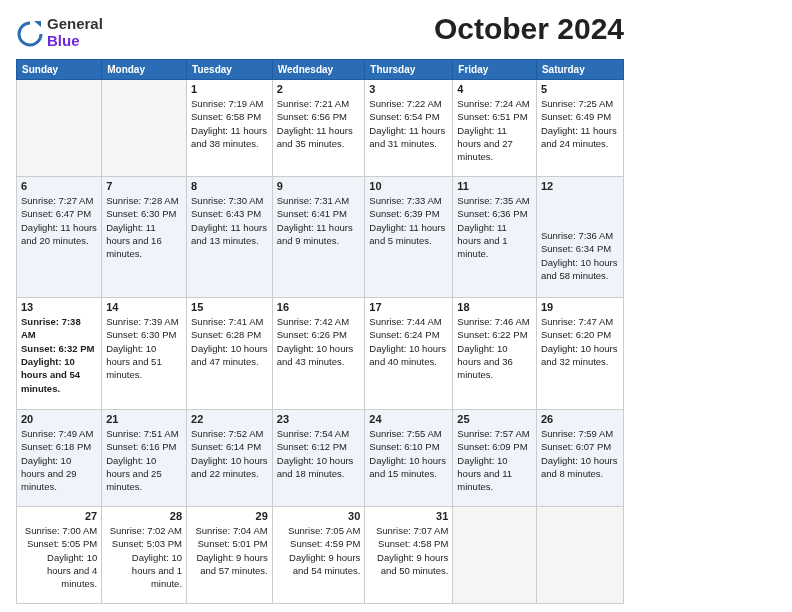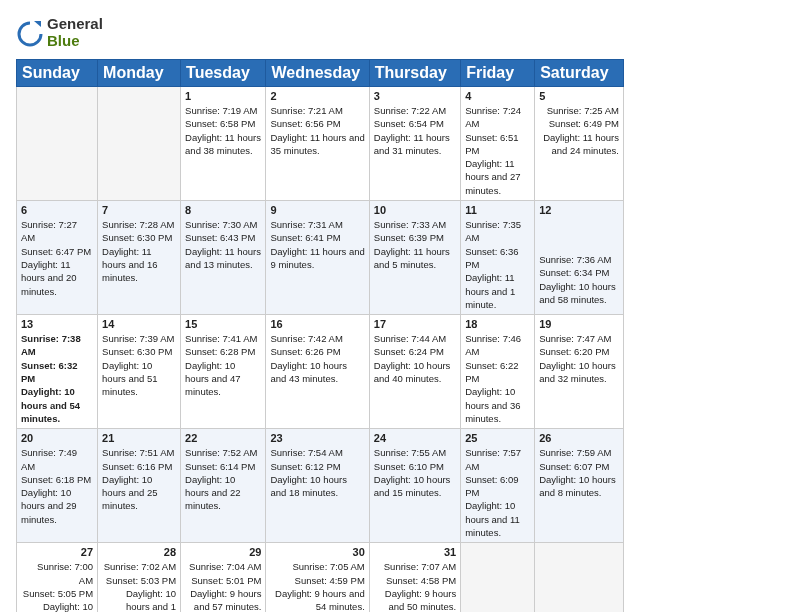--- a/index.html
+++ b/index.html
@@ -35,21 +35,21 @@
       line-height: 1.1;
     }
     .logo-general {
       font-size: 15px;
       font-weight: bold;
       color: #333;
     }
     .logo-blue {
       font-size: 15px;
       font-weight: bold;
-      color: #4d7c0f;
+      color: #6d28d9;
     }
     .logo-icon {
       width: 28px;
       height: 28px;
       margin-right: 3px;
     }
     .title-block {
       text-align: right;
     }
     .month-title {
@@ -63,21 +63,21 @@
       color: #444;
     }
     .calendar {
       flex: 1;
       border-collapse: collapse;
       width: 100%;
     }
     .calendar th {
       background: #2a6db5;
       color: #fff;
-      font-size: 16px;
+      font-size: 10px;
       font-weight: bold;
       padding: 4px 5px;
       text-align: left;
       border: 1px solid #1e5a9e;
     }
     .calendar td {
       border: 1px solid #ccc;
       vertical-align: top;
       padding: 3px 4px;
       width: 113px;
@@ -117,20 +117,21 @@
       <svg class="logo-icon" viewBox="0 0 28 28">
         <path d="M14 4 C8 4 3 9 3 15 C3 21 8 26 14 26 C20 26 25 21 25 15" fill="none" stroke="#2a6db5" stroke-width="3"></path>
         <path d="M18 2 L25 8 L25 2 Z" fill="#2a6db5"></path>
       </svg>
       <div class="logo-text">
         <span class="logo-general">General</span>
         <span class="logo-blue">Blue</span>
       </div>
     </div>
     <div class="title-block">
+      <div class="month-title">October 2024</div>
     </div>
   </div>
 
   <table class="calendar">
     <thead>
       <tr>
         <th>Sunday</th>
         <th>Monday</th>
         <th>Tuesday</th>
         <th>Wednesday</th>
@@ -162,21 +163,21 @@
 Daylight: 11 hours and 31 minutes.</div>
           </td>
           <td>
             <span class="day-num">4</span>
             <div class="day-info" style="white-space: pre-line;">Sunrise: 7:24 AM
 Sunset: 6:51 PM
 Daylight: 11 hours and 27 minutes.</div>
           </td>
           <td>
             <span class="day-num">5</span>
-            <div class="day-info" style="white-space: pre-line; text-align: right;">Sunrise: 7:25 AM
+            <div class="day-info" style="white-space: pre-line;">Sunrise: 7:25 AM
 Sunset: 6:49 PM
 Daylight: 11 hours and 24 minutes.</div>
           </td>
         </tr>
         <tr class="row-shade">
           <td>
             <span class="day-num">6</span>
             <div class="day-info" style="white-space: pre-line;">Sunrise: 7:27 AM
 Sunset: 6:47 PM
 Daylight: 11 hours and 20 minutes.</div>

